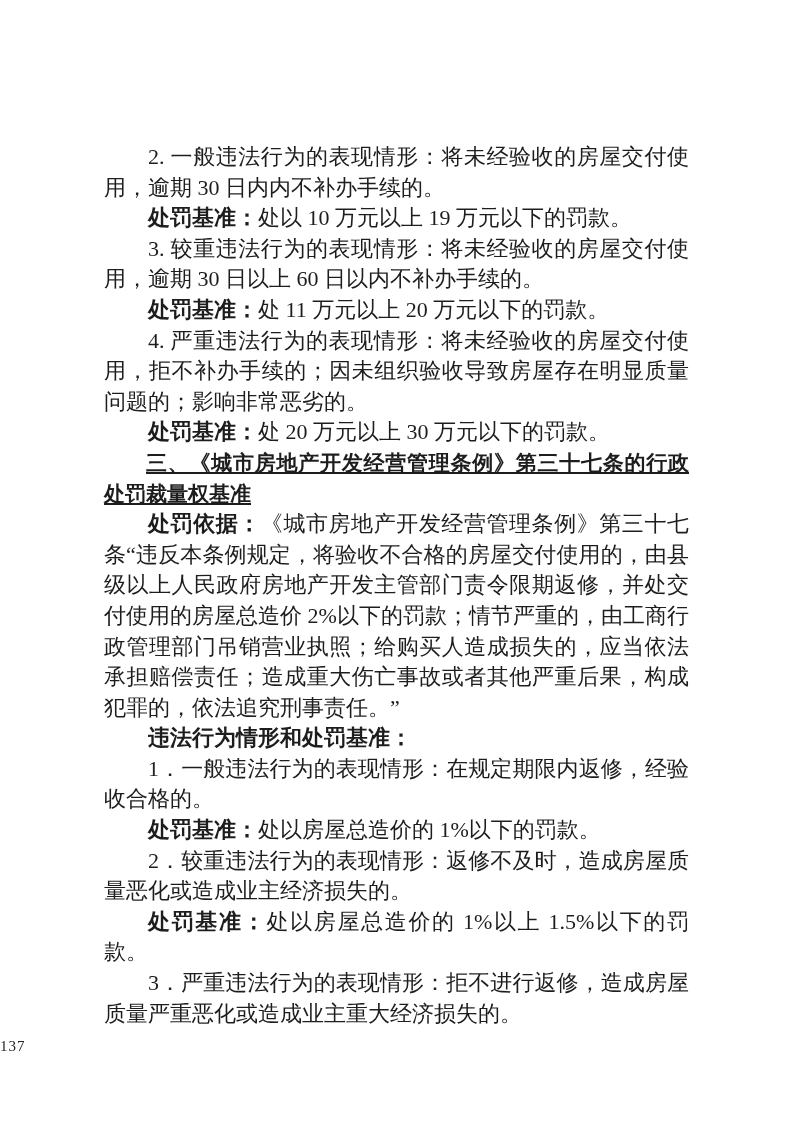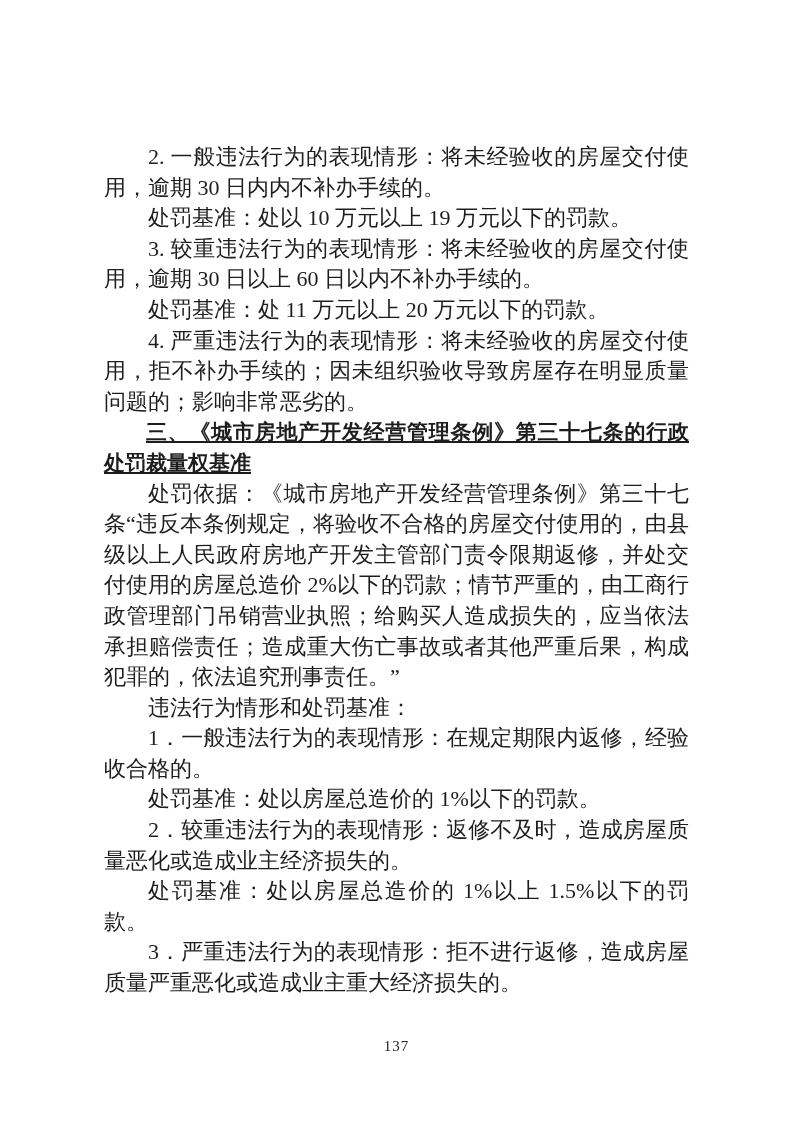--- a/index.html
+++ b/index.html
@@ -21,30 +21,29 @@
   }
   p.para {
     margin: 0;
     font-size: 22px;
     line-height: 30.6px;
     text-align: justify;
     text-justify: inter-character;
     text-indent: 2em;
     word-break: break-all;
   }
-  p.para .lead { font-weight: 400; }
+  p.para .lead { font-weight: 700; }
   p.heading {
     font-weight: 700;
     font-size: 21px;
   }
   p.heading .lead { font-weight: 700; text-decoration: underline; }
   .footer {
     position: absolute;
     left: 0; right: 0; top: 1038px;
-    text-align: center;
     color: #222222;
     font-size: 15px;
     letter-spacing: 1px;
   }
 </style>
 </head>
 <body>
 
 <div class="page">
   <div class="content">
@@ -52,20 +51,21 @@
     <p class="para"><span class="lead"></span><span>2. 一般违法行为的表现情形：将未经验收的房屋交付使用，逾期 30 日内内不补办手续的。</span></p>
 
     <p class="para"><span class="lead">处罚基准：</span><span>处以 10 万元以上 19 万元以下的罚款。</span></p>
 
     <p class="para"><span class="lead"></span><span>3. 较重违法行为的表现情形：将未经验收的房屋交付使用，逾期 30 日以上 60 日以内不补办手续的。</span></p>
 
     <p class="para"><span class="lead">处罚基准：</span><span>处 11 万元以上 20 万元以下的罚款。</span></p>
 
     <p class="para"><span class="lead"></span><span>4. 严重违法行为的表现情形：将未经验收的房屋交付使用，拒不补办手续的；因未组织验收导致房屋存在明显质量问题的；影响非常恶劣的。</span></p>
 
+    <p class="para"><span class="lead">处罚基准：</span><span>处 20 万元以上 30 万元以下的罚款。</span></p>
 
     <p class="para heading"><span class="lead">三、《城市房地产开发经营管理条例》第三十七条的行政处罚裁量权基准</span><span></span></p>
 
     <p class="para"><span class="lead">处罚依据：</span><span>《城市房地产开发经营管理条例》第三十七条“违反本条例规定，将验收不合格的房屋交付使用的，由县级以上人民政府房地产开发主管部门责令限期返修，并处交付使用的房屋总造价 2%以下的罚款；情节严重的，由工商行政管理部门吊销营业执照；给购买人造成损失的，应当依法承担赔偿责任；造成重大伤亡事故或者其他严重后果，构成犯罪的，依法追究刑事责任。”</span></p>
 
     <p class="para"><span class="lead">违法行为情形和处罚基准：</span><span></span></p>
 
     <p class="para"><span class="lead"></span><span>1．一般违法行为的表现情形：在规定期限内返修，经验收合格的。</span></p>
 
     <p class="para"><span class="lead">处罚基准：</span><span>处以房屋总造价的 1%以下的罚款。</span></p>

